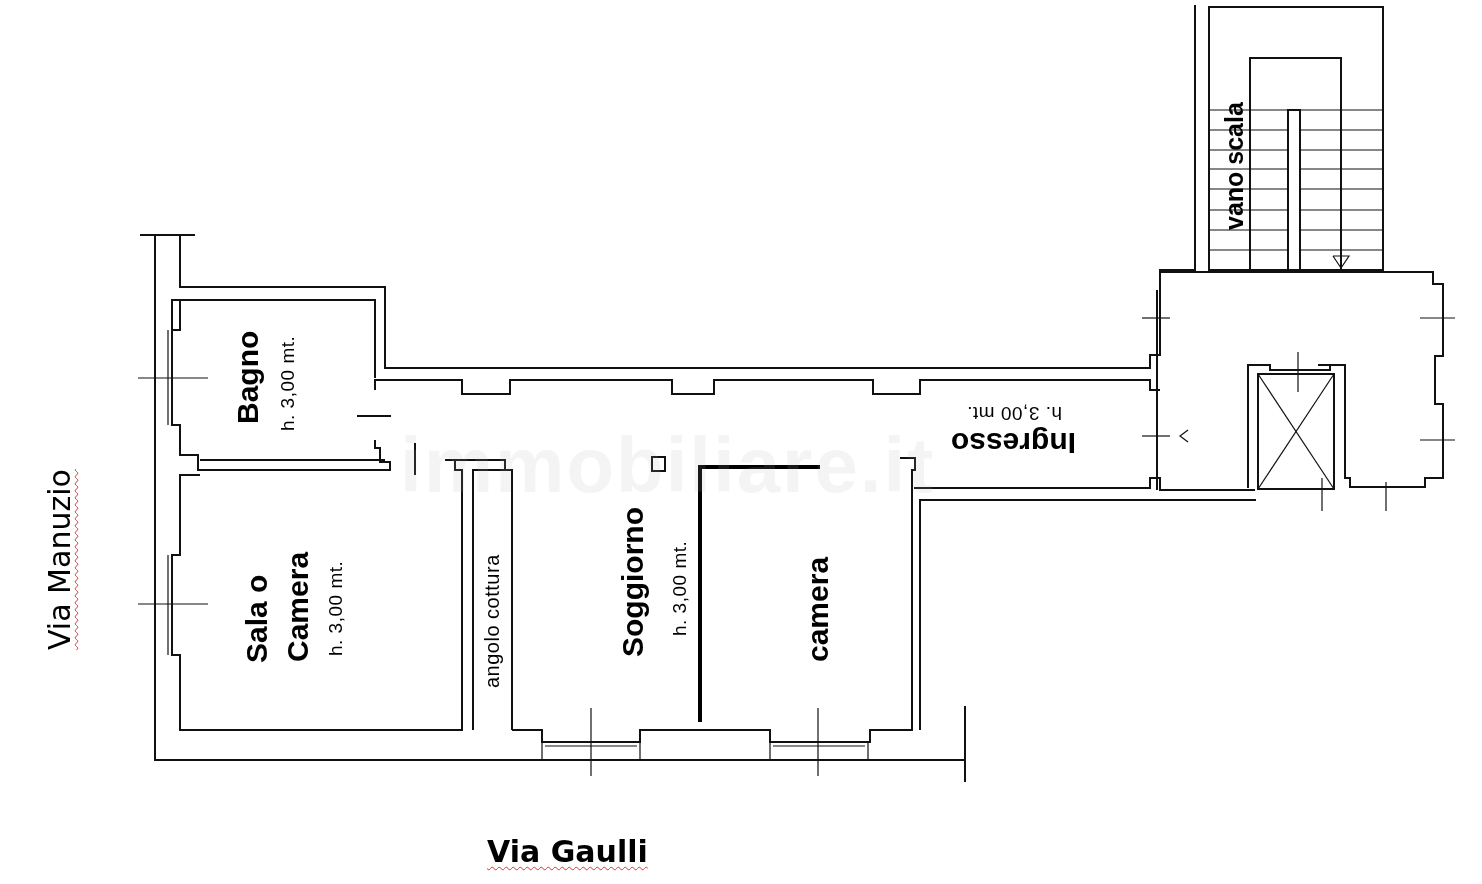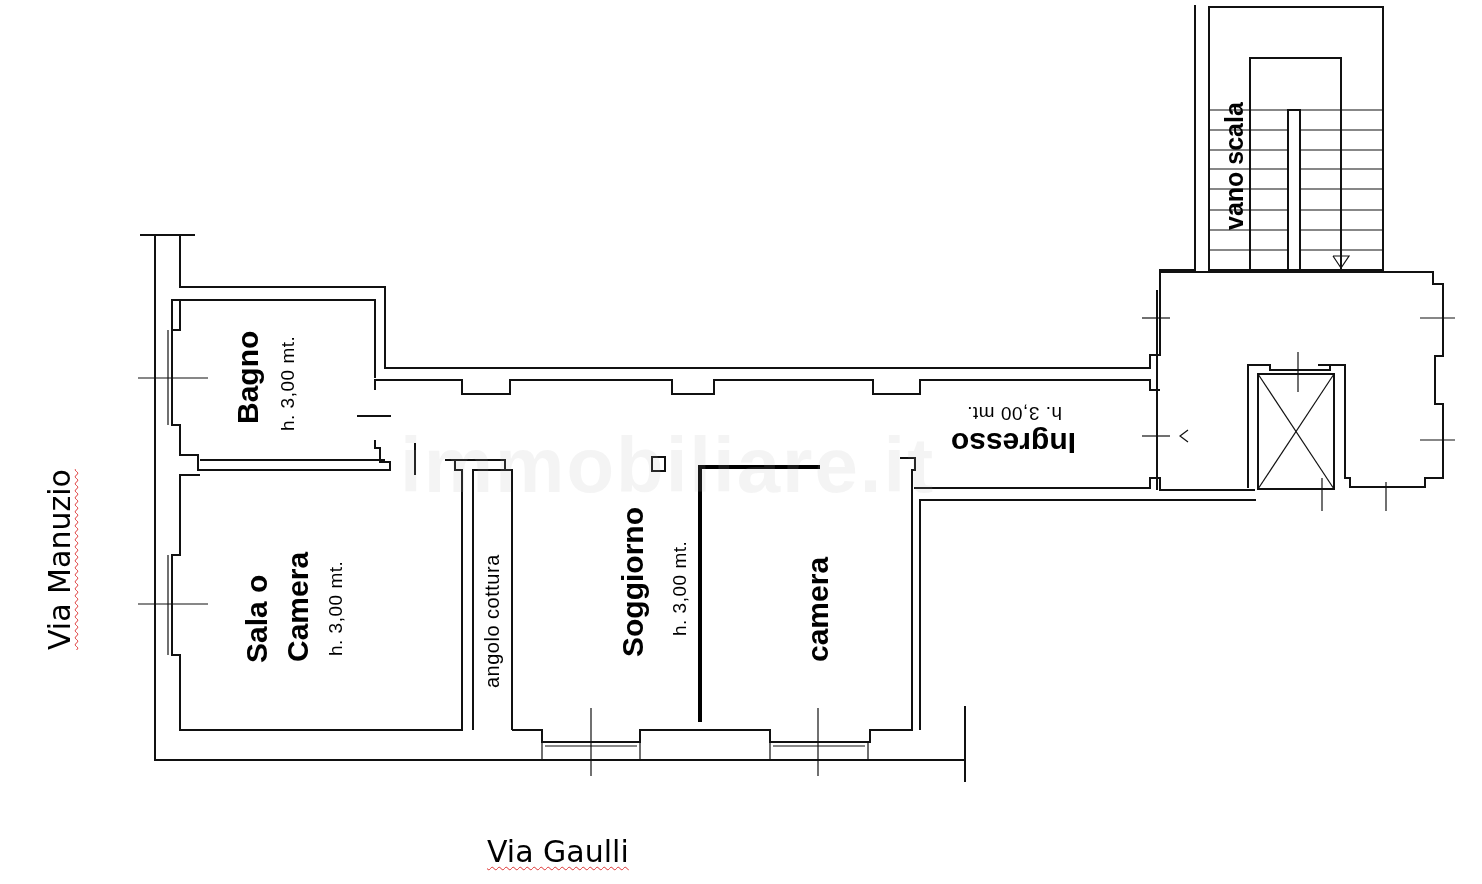--- a/index.html
+++ b/index.html
@@ -6,21 +6,21 @@
   body { width: 1482px; height: 884px; position: relative; overflow: hidden; font-family: "Liberation Sans", sans-serif; }
   #plan { position: absolute; left: 0; top: 0; width: 1482px; height: 884px; }
   .wall { fill: none; stroke: #111; stroke-width: 2; }
   .thick { fill: none; stroke: #000; stroke-width: 4; }
   .thin { fill: none; stroke: #111; stroke-width: 1.2; }
   .label-abs { position: absolute; white-space: nowrap; color: #000; }
   .rot { transform-origin: 0 0; transform: rotate(-90deg); }
   .room-name { font-family: "Liberation Sans", sans-serif; font-weight: bold; font-size: 30px; line-height: 1; }
   .room-h { font-family: "Liberation Sans", sans-serif; font-size: 19px; line-height: 1; letter-spacing: 0.5px; }
   .street { font-family: "DejaVu Sans", sans-serif; font-size: 30px; }
-  .wavy { text-decoration: underline wavy #d33; text-decoration-thickness: 1px; text-underline-offset: 4px; }
+  .wavy { text-decoration: underline wavy #d33; text-decoration-thickness: 1px; text-underline-offset: 4px; font-weight: bold; }
   .watermark { position: absolute; left: 400px; top: 420px; font-family: "Liberation Sans", sans-serif; font-weight: bold; font-size: 78px; color: rgba(180,180,180,0.14); letter-spacing: 2px; }
 </style>
 </head>
 <body>
 
 <svg id="plan" viewBox="0 0 1482 884" xmlns="http://www.w3.org/2000/svg">
 
   <g>
     <polyline class="wall" points="140,235 195,235"></polyline>
     <polyline class="wall" points="155,235 155,760 965,760"></polyline>

